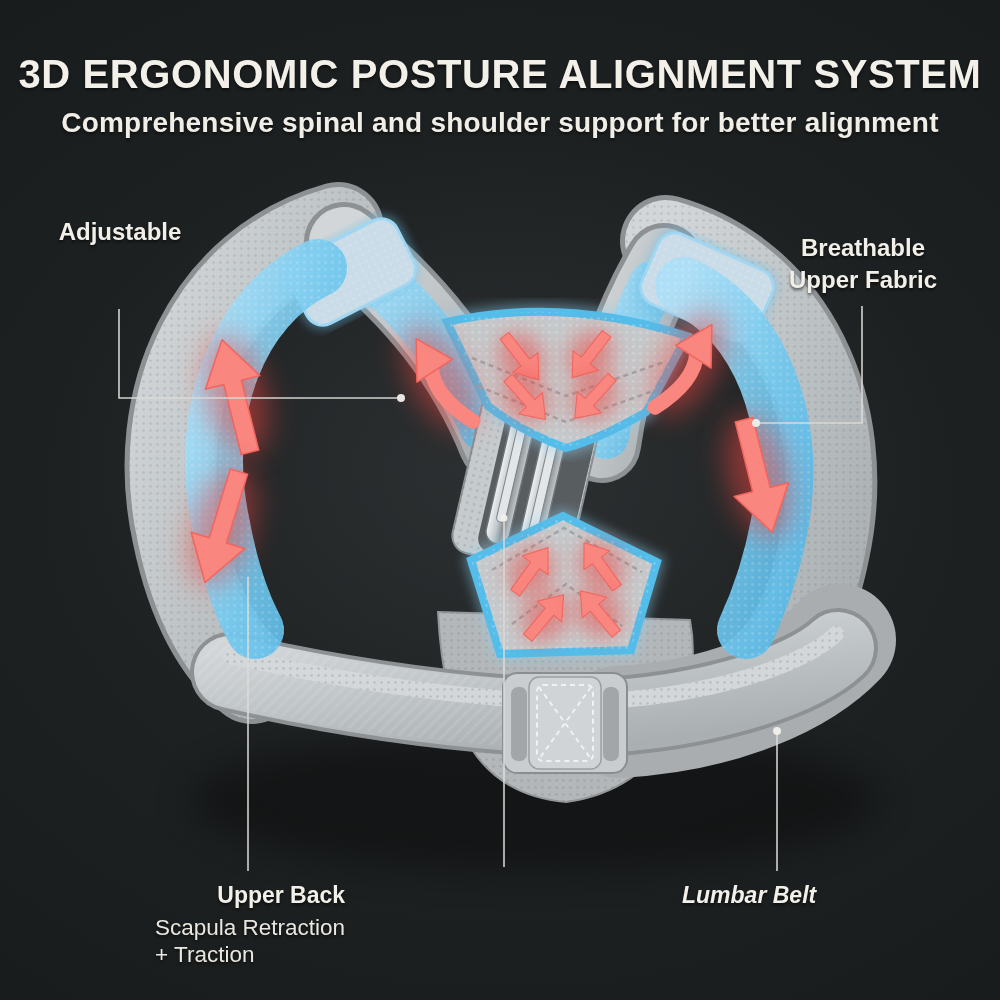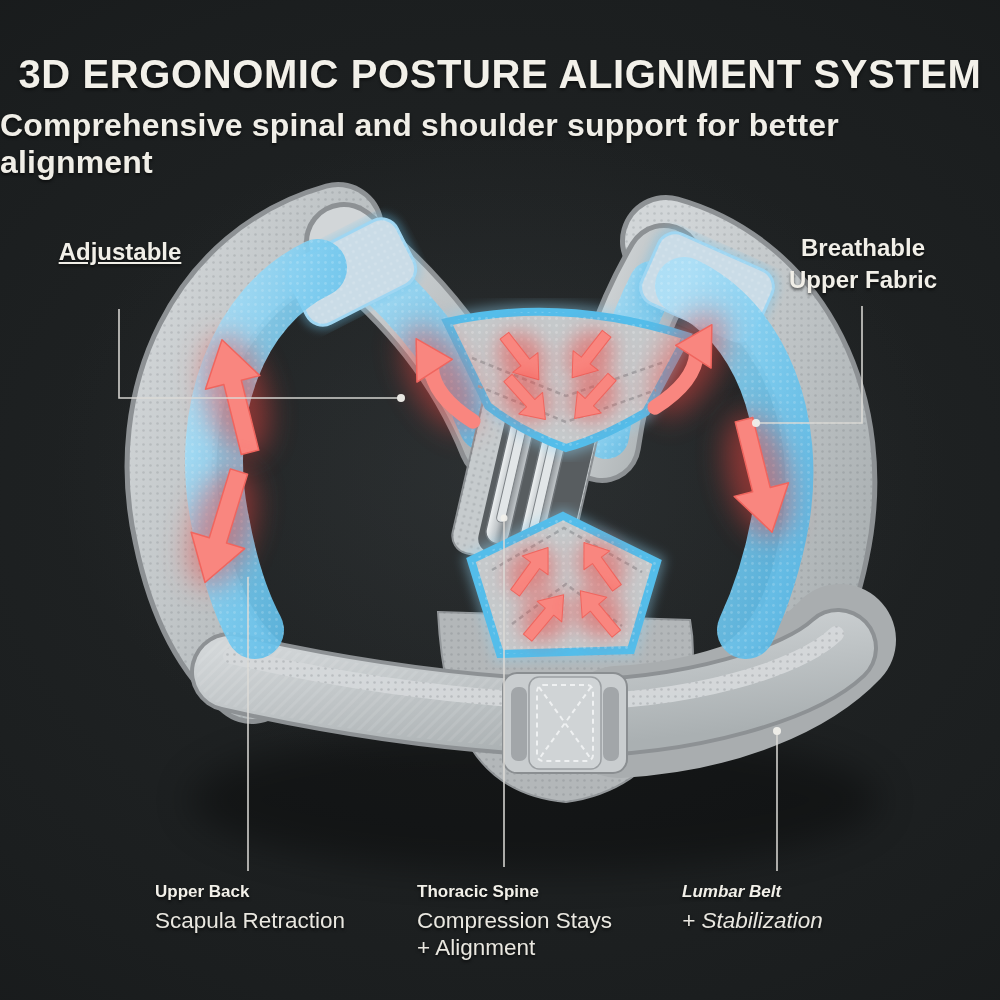--- a/index.html
+++ b/index.html
@@ -10,35 +10,35 @@
       radial-gradient(ellipse 62% 46% at 50% 46%, rgba(64,70,73,.32), rgba(0,0,0,0) 72%),
       radial-gradient(ellipse 120% 95% at 50% 50%, #232627 0%, #1b1e1f 55%, #131516 100%);
     color:#f2f0e9;
   }
   .title{
     position:absolute;top:52px;left:0;width:1000px;text-align:center;
     font-size:40px;font-weight:bold;letter-spacing:.6px;color:#f2f0e9;
     text-shadow:0 2px 3px rgba(0,0,0,.55);
   }
   .subtitle{
-    position:absolute;top:107px;left:0;width:1000px;text-align:left;
-    font-size:32px;font-weight:bold;letter-spacing:.2px;color:#f0eee7;
+    position:absolute;top:107px;left:0;width:1000px;text-align:center;
+    font-size:28px;font-weight:bold;letter-spacing:.2px;color:#f0eee7;
     text-shadow:0 2px 3px rgba(0,0,0,.55);
   }
   .callout{
     position:absolute;width:230px;text-align:center;
     font-size:24px;font-weight:bold;line-height:32px;color:#f1efe8;
     text-shadow:0 2px 3px rgba(0,0,0,.6);
   }
   .callout span{display:block;}
-  .callout.tl{left:5px;top:236px;text-decoration:underline;}
+  .callout.tl{left:5px;top:216px;}
   .callout.tr{left:748px;top:232px;}
   .feature{position:absolute;top:882px;}
-  .feature h3{margin:0 0 5px 0;font-size:17px;font-weight:bold;color:#f2f0e9;
-    text-shadow:0 2px 3px rgba(0,0,0,.6);}
+  .feature h3{margin:0 0 5px 0;font-size:23px;font-weight:bold;color:#f2f0e9;
+    text-shadow:0 2px 3px rgba(0,0,0,.6);text-align:right;}
   .feature p{margin:0;font-size:22.5px;line-height:27px;font-weight:normal;color:#e9e7e0;
     text-shadow:0 2px 3px rgba(0,0,0,.6);}
   .feature.f1{left:155px;}
   .feature.f2{left:417px;}
   .feature.f3{left:682px;font-style:italic;}
   svg.product{position:absolute;left:0;top:0;}
 </style>
 </head>
 <body>
 
@@ -279,24 +279,19 @@
     <span>Adjustable</span>
   </div>
   <div class="callout tr">
     <span>Breathable</span>
     <span>Upper Fabric</span>
   </div>
 
   <div class="feature f1">
     <h3>Upper Back</h3>
     <p>Scapula Retraction</p>
-  </div>
-  <div class="feature f2">
-    <h3>Thoracic Spine</h3>
-    <p>Compression Stays</p>
-    <p>+ Alignment</p>
+    <p>+ Traction</p>
   </div>
   <div class="feature f3">
     <h3>Lumbar Belt</h3>
-    <p>+ Stabilization</p>
   </div>
 
 </div>
 
 </body></html>

